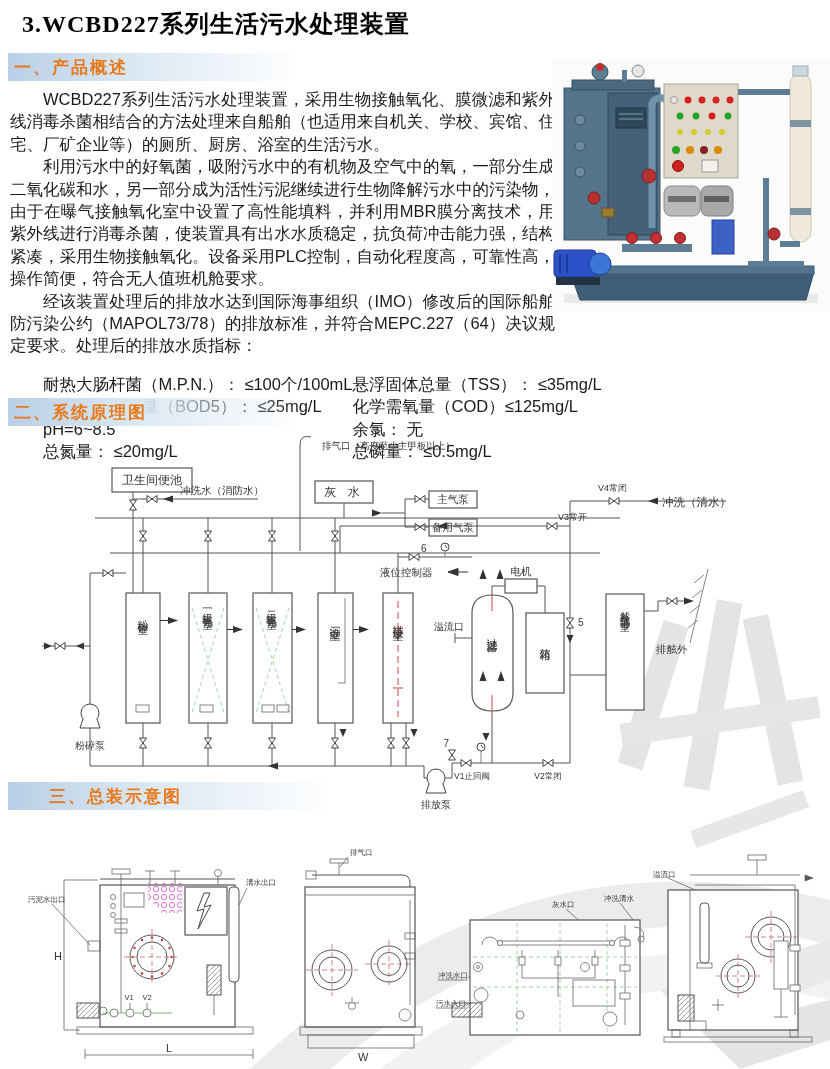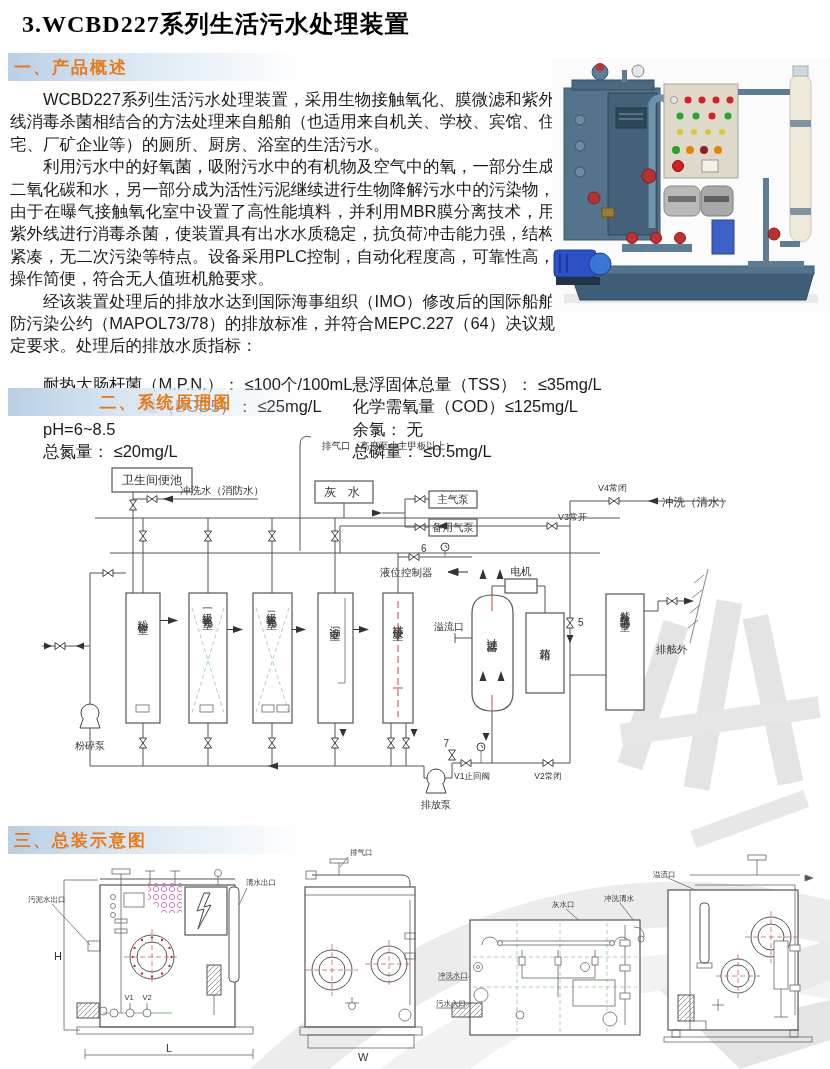--- a/index.html
+++ b/index.html
@@ -3,21 +3,21 @@
 <meta charset="utf-8">
 <style>
   html,body{margin:0;padding:0;background:#888;}
   .page{position:relative;width:830px;height:1069px;background:#fff;overflow:hidden;
         font-family:"Liberation Sans",sans-serif;color:#1a1a1a;}
   .page-title{position:absolute;left:22px;top:8px;font-family:"Liberation Serif",serif;
         font-size:24px;font-weight:bold;color:#000000;letter-spacing:1px;margin:0;}
   .secbar{position:absolute;left:8px;height:28px;width:310px;display:flex;align-items:center;
         background:linear-gradient(90deg,#b9cfe6 0%,#dbe8f3 40%,rgba(255,255,255,0) 95%);}
   .secbar span{font-size:17px;font-weight:bold;color:#e87818;letter-spacing:2px;padding-left:6px;}
-  .bar1{top:53px;} .bar2{top:388px;justify-content:center;} .bar3{top:826px;}
+  .bar1{top:53px;} .bar2{top:398px;} .bar3{top:782px;padding-left:35px;}
   .overview{position:absolute;left:10px;top:88px;width:545px;font-size:16.5px;line-height:22.4px;
         text-align:justify;font-weight:400;}
   .overview p{margin:0;text-indent:2em;}
   .indicators{display:flex;margin-top:16px;}
   .ind-col{display:flex;flex-direction:column;}
   .ind-col.left{width:375px;padding-left:33px;box-sizing:border-box;}
   .ind-col div{white-space:nowrap;}
   .photo{position:absolute;left:552px;top:58px;width:278px;height:254px;background:#fbfbfb;}
   svg{font-family:"Liberation Sans",sans-serif;}
   .diag{position:absolute;left:0;}
@@ -52,21 +52,21 @@
   </svg>
 
   <h1 class="page-title">3.WCBD227系列生活污水处理装置</h1>
 
   <div class="secbar bar1">
     <span>一、产品概述</span>
   </div>
 
   <div class="overview">
     <p>WCBD227系列生活污水处理装置，采用生物接触氧化、膜微滤和紫外线消毒杀菌相结合的方法处理来自船舶（也适用来自机关、学校、宾馆、住宅、厂矿企业等）的厕所、厨房、浴室的生活污水。</p>
-    <p>利用污水中的好氧菌，吸附污水中的有机物及空气中的氧，一部分生成二氧化碳和水，另一部分成为活性污泥继续进行生物降解污水中的污染物，由于在曝气接触氧化室中设置了高性能填料，并利用MBR膜分离技术，用紫外线进行消毒杀菌，使装置具有出水水质稳定，抗负荷冲击能力强，结构紧凑，无二次污染等特点。设备采用PLC控制，自动化程度高，可靠性高，操作简便，符合无人值班机舱要求。</p>
+    <p>利用污水中的好氧菌，吸附污水中的有机物及空气中的氧，一部分生成二氧化碳和水，另一部分成为活性污泥继续进行生物降解污水中的污染物，由于在曝气接触氧化室中设置了高性能填料，并利用MBR膜分离技术，用紫外线进行消毒杀菌，使装置具有出水水质稳定，抗负荷冲击能力强，结构紧凑，采用生物接触氧化。设备采用PLC控制，自动化程度高，可靠性高，操作简便，符合无人值班机舱要求。</p>
     <p>经该装置处理后的排放水达到国际海事组织（IMO）修改后的国际船舶防污染公约（MAPOL73/78）的排放标准，并符合MEPC.227（64）决议规定要求。处理后的排放水质指标：</p>
     <div class="indicators">
       <div class="ind-col left">
         <div>耐热大肠杆菌（M.P.N.）： ≤100个/100mL</div>
         <div>五日生化需氧量（BOD5）： ≤25mg/L</div>
         <div>pH=6~8.5</div>
         <div>总氮量： ≤20mg/L</div>
       </div>
       <div class="ind-col">
         <div>悬浮固体总量（TSS）： ≤35mg/L</div>

